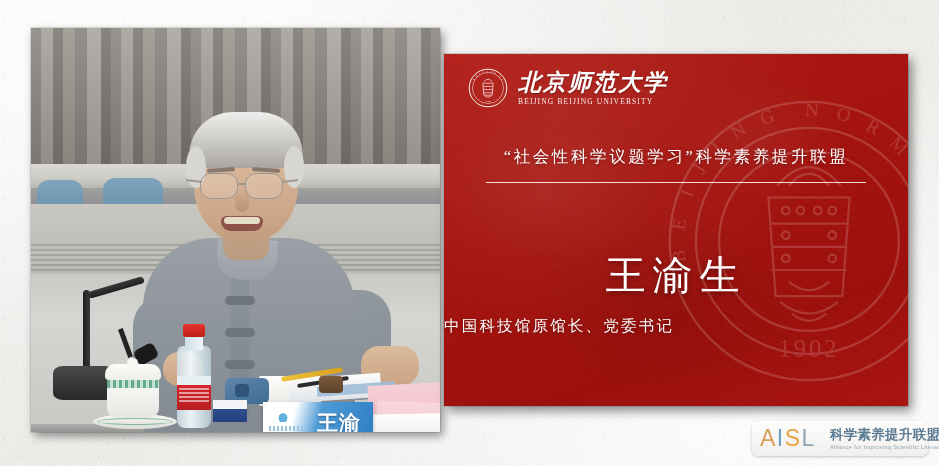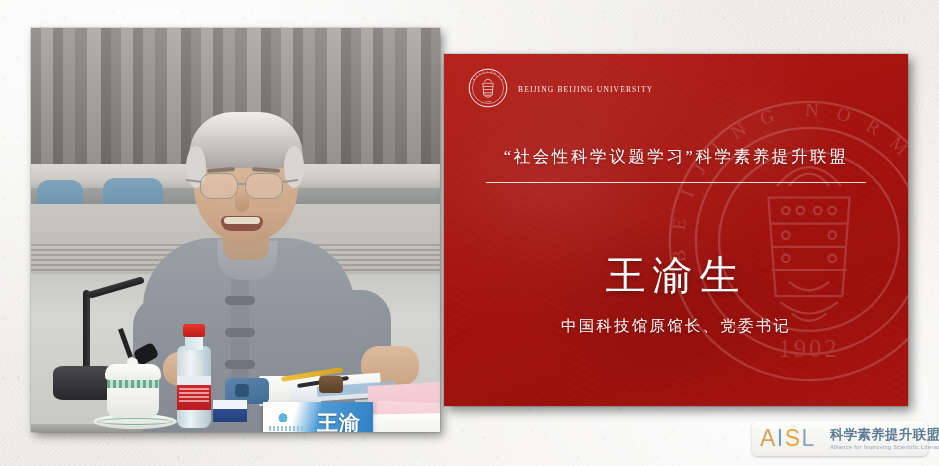--- a/index.html
+++ b/index.html
@@ -315,21 +315,21 @@
   
   #speaker-name {
     position:absolute; left:0; right:0; top:198px;
     text-align:center; color:#fff;
     font-size:40px; line-height:48px; letter-spacing:7px;
     font-family:"Liberation Serif","DejaVu Serif",serif;
     text-shadow:0 2px 5px rgba(0,0,0,.38);
   }
   .speaker-title {
     position:absolute; left:0; right:0;
-    text-align:center; color:#fff;
+    text-align:left; color:#fff;
     font-size:15.5px; letter-spacing:2.2px;
     font-family:"Liberation Serif","DejaVu Serif",serif;
     text-shadow:0 1px 3px rgba(0,0,0,.33);
   }
   #speaker-title-1 { top:262px; }
   #speaker-title-2 { top:292px; }
 
   
   #aisl {
     position:absolute; left:752px; top:421px;
@@ -512,20 +512,21 @@
         <g fill="none" stroke="#ffffff" stroke-width="1.6">
           <path d="M40 34 q10 -12 20 0"></path>
           <path d="M37 38 h26 l-2.5 30 h-21 z"></path>
           <path d="M38 46 h24 M38 54 h24 M38 62 h24"></path>
           <path d="M42 70 q8 7 16 0"></path>
         </g>
         <text x="50" y="85" text-anchor="middle" fill="#ffffff" font-family="Liberation Serif, serif" font-size="7">1902</text>
       </svg>
     </div>
     <div>
+      <div id="wordmark-cn">北京师范大学</div>
       <div id="wordmark-en">BEIJING BEIJING UNIVERSITY</div>
     </div>
   </div>
 
   <div id="conf-title">“社会性科学议题学习”科学素养提升联盟</div>
   <div id="title-rule"></div>
 
   <div id="speaker-name">王渝生</div>
   <div id="speaker-title-1" class="speaker-title">中国科技馆原馆长、党委书记</div>
 </div>

